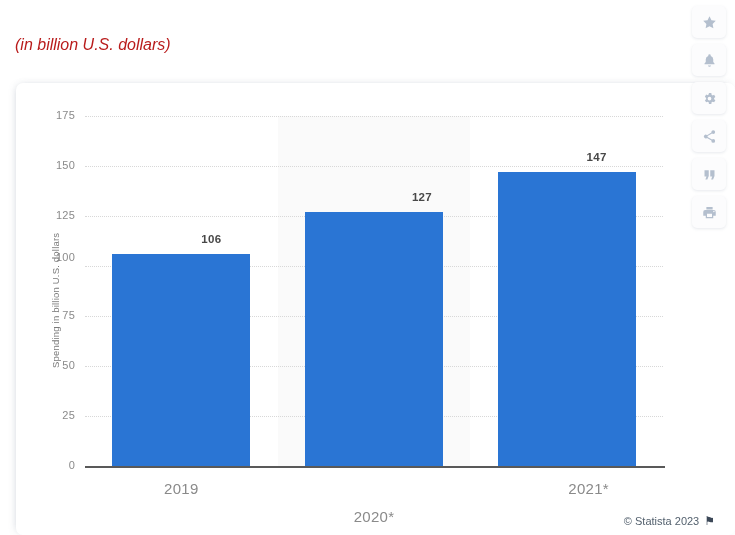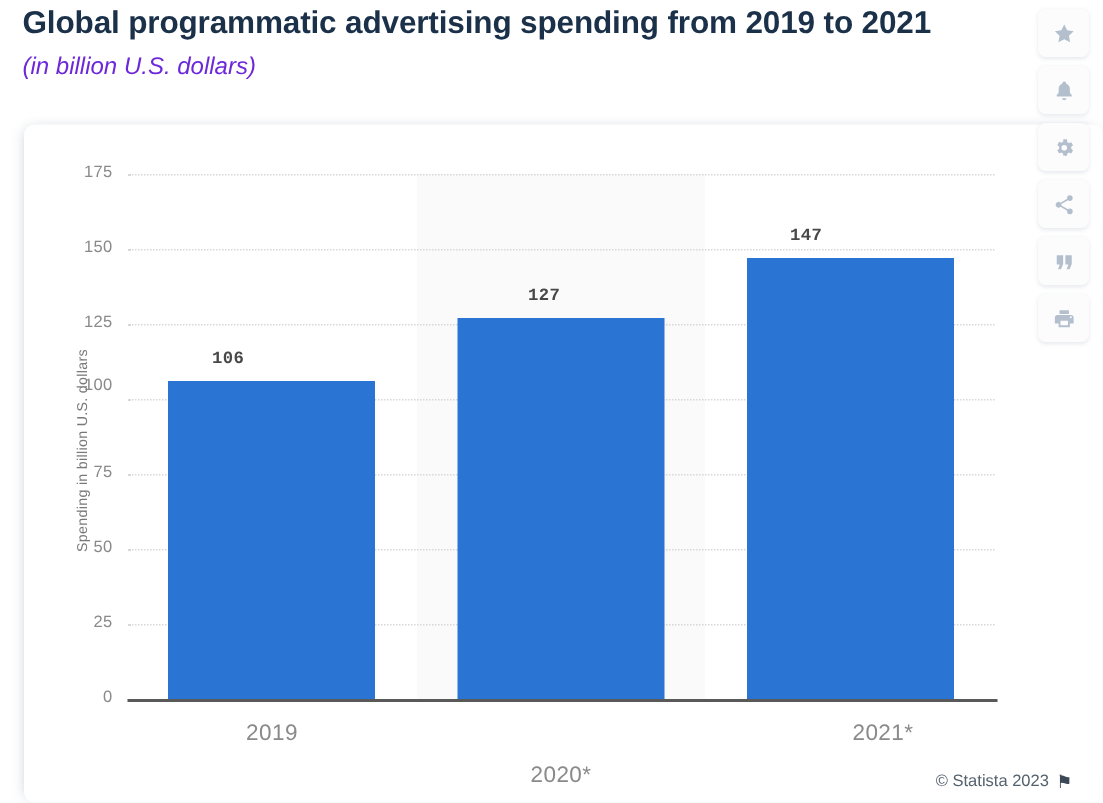--- a/index.html
+++ b/index.html
@@ -40,21 +40,21 @@
     color: #1b3149;
     letter-spacing: -0.1px;
     white-space: nowrap;
   }
   .chart-subtitle {
     position: absolute;
     left: 15px;
     top: 36px;
     font-size: 16px;
     font-style: italic;
-    color: #6d28d9;
+    color: #b91c1c;
     white-space: nowrap;
   }
 
   
   .card {
     position: absolute;
     left: 16px;
     top: 83px;
     width: 719px;
     height: 452px;
@@ -120,26 +120,25 @@
 
   
   .bar {
     position: absolute;
     background: #2a75d4;
   }
 
   
   .bar-value {
     position: absolute;
-    text-align: left;
+    text-align: right;
     font-size: 11.5px;
     font-weight: bold;
     color: #484848;
     letter-spacing: 0.3px;
-    font-family: Liberation Mono, monospace;
   }
 
   
   .xtick {
     position: absolute;
     text-align: center;
     font-size: 15px;
     color: #8a8a8a;
     letter-spacing: 0.3px;
   }
@@ -185,21 +184,20 @@
   }
   .tool-btn svg { display: block; }
   .tool-ico { fill: #b4bfce; }
 </style>
 </head>
 <body>
 
 <div id="page">
 
   <div class="header">
-    <div class="chart-title">Global programmatic advertising spending from 2019 to 2021</div>
     <div class="chart-subtitle">(in billion U.S. dollars)</div>
   </div>
 
   <div class="card">
     <div class="plot" id="plot">
 
     <div class="band" style="left: 261.667px; top: 33px; width: 192.667px; height: 350px;"></div>
         <div class="gridline" style="top: 33px;"></div>
         <div class="ytick" style="left: 25px; top: 26px;">175</div>
         <div class="gridline" style="top: 83px;"></div>

